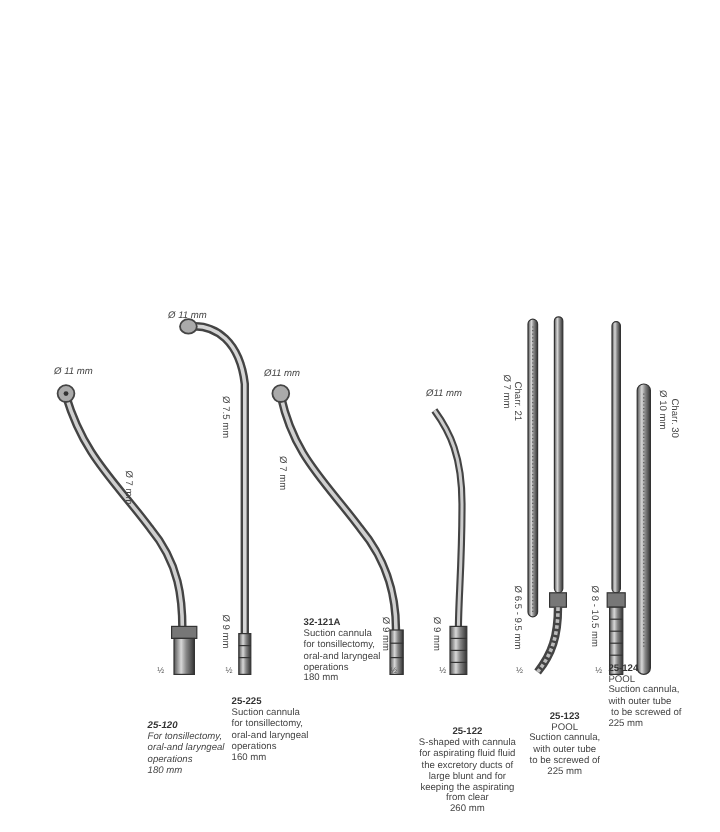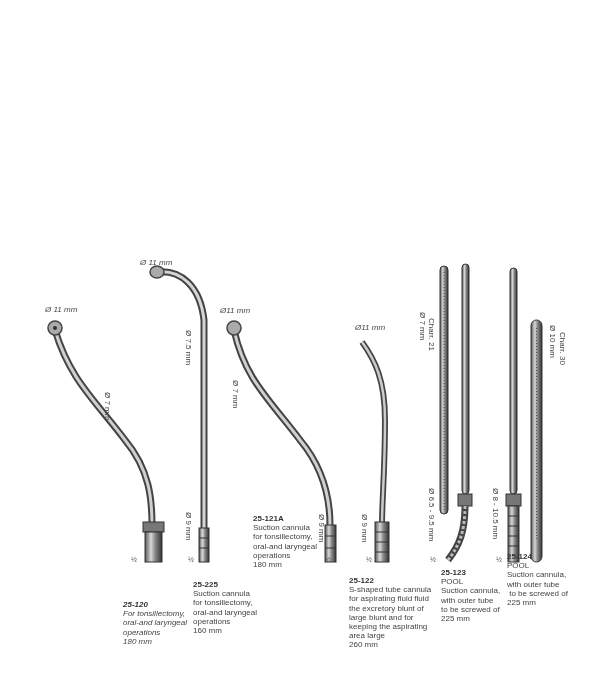--- a/index.html
+++ b/index.html
@@ -130,40 +130,40 @@
 <div class="abs desc" style="left:193px;top:580px;">
   <div class="code">25-225</div>
   <div>Suction cannula</div>
   <div>for tonsillectomy,</div>
   <div>oral-and laryngeal</div>
   <div>operations</div>
   <div>160 mm</div>
 </div>
 
 <div class="abs desc" style="left:253px;top:514px;">
-  <div class="code">25-121A</div>
+  <div class="code">32-121A</div>
   <div>Suction cannula</div>
   <div>for tonsillectomy,</div>
   <div>oral-and laryngeal</div>
   <div>operations</div>
   <div>180 mm</div>
 </div>
 
-<div class="abs desc" style="left:349px;top:576px;">
+<div class="abs desc" style="left:349px;top:605px;text-align:center;">
   <div class="code">25-122</div>
-  <div>S-shaped tube cannula</div>
+  <div>S-shaped with cannula</div>
   <div>for aspirating fluid fluid</div>
-  <div>the excretory blunt of</div>
+  <div>the excretory ducts of</div>
   <div>large blunt and for</div>
   <div>keeping the aspirating</div>
-  <div>area large</div>
+  <div>from clear</div>
   <div>260 mm</div>
 </div>
 
-<div class="abs desc" style="left:441px;top:568px;">
+<div class="abs desc" style="left:441px;top:592px;text-align:center;">
   <div class="code">25-123</div>
   <div>POOL</div>
   <div>Suction cannula,</div>
   <div>with outer tube</div>
   <div>to be screwed of</div>
   <div>225 mm</div>
 </div>
 
 <div class="abs desc" style="left:507px;top:552px;">
   <div class="code">25-124</div>

